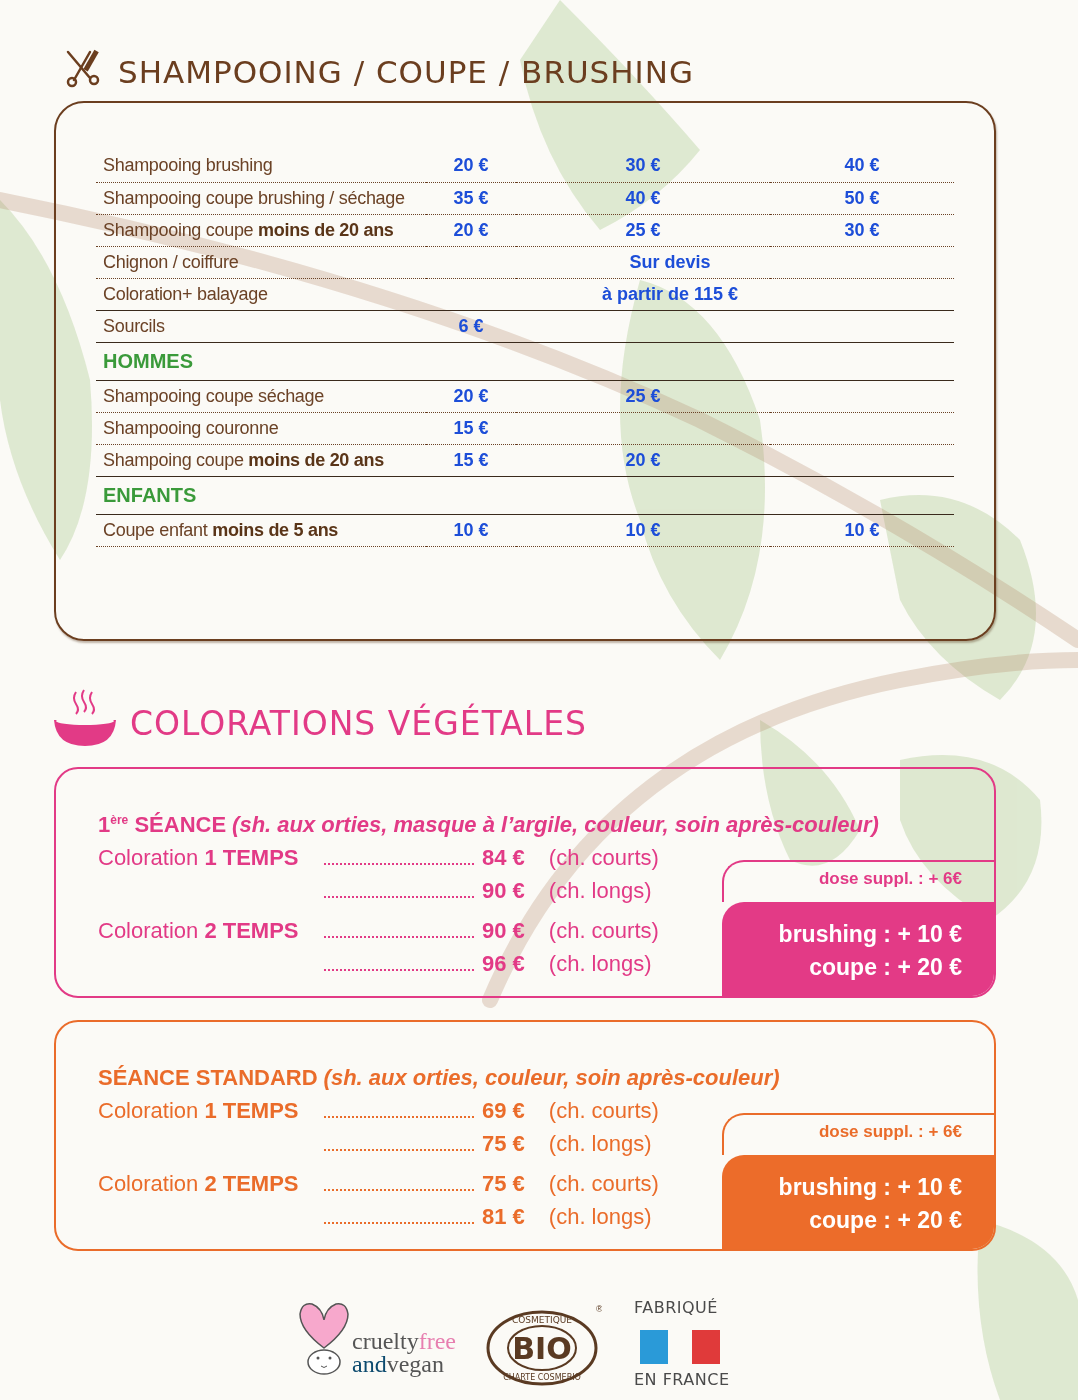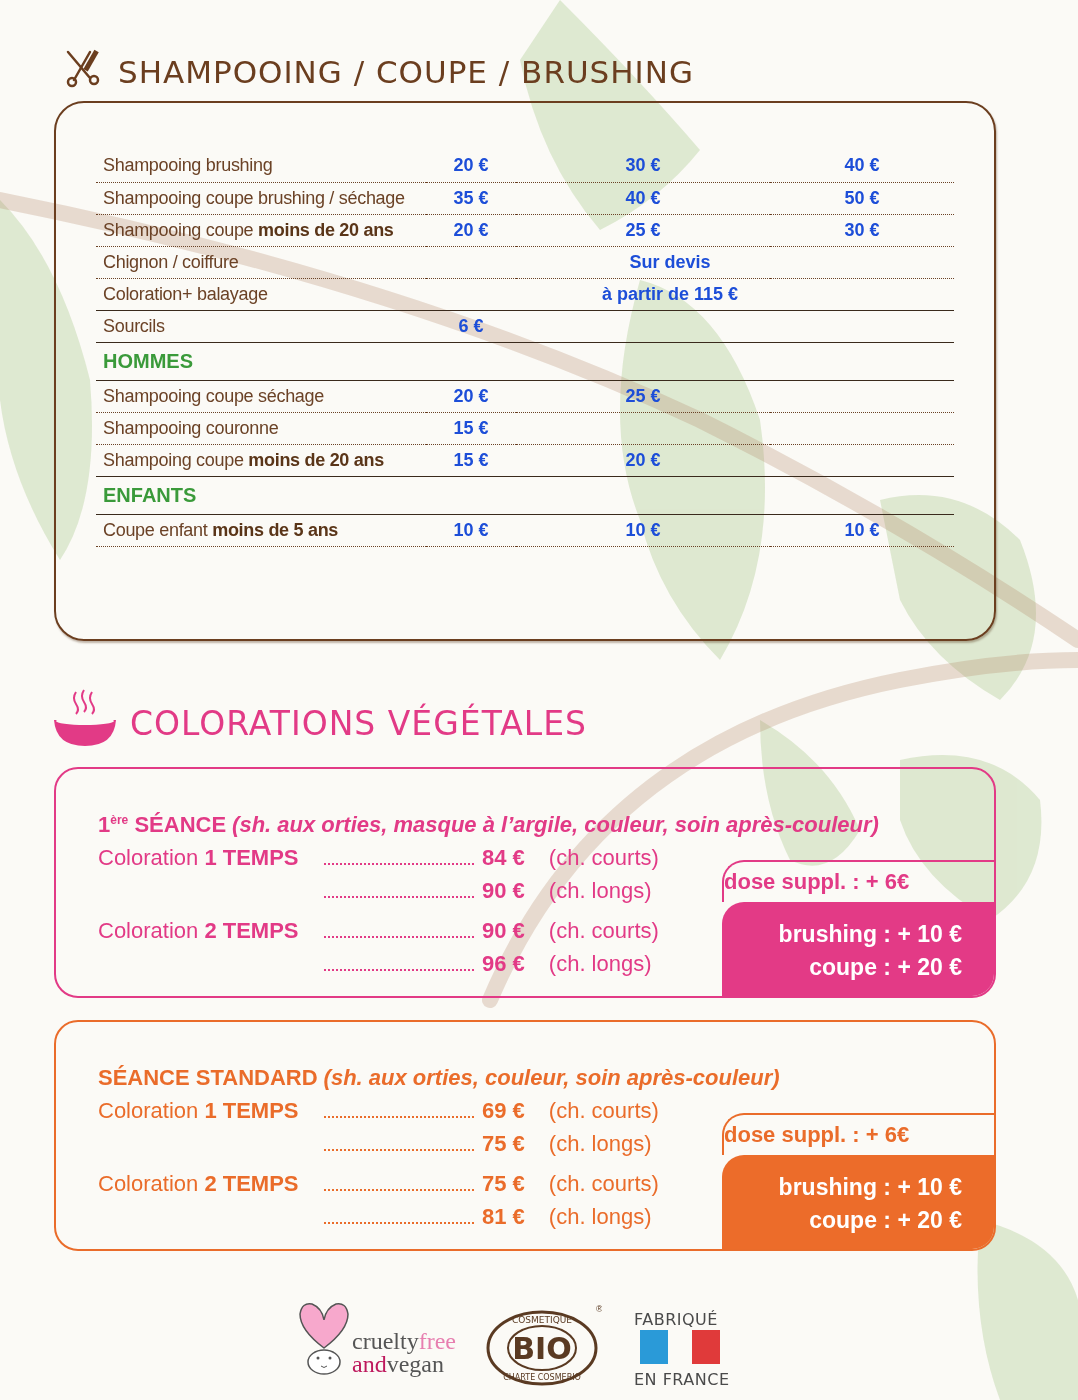--- a/index.html
+++ b/index.html
@@ -70,21 +70,21 @@
   }
   .cline .amt { font-weight: bold; margin-right: 24px; }
   .cline .note { font-weight: normal; text-align: right; }
 
   .side {
     position: absolute; right: -2px; width: 274px;
   }
   .side .dose {
     position: absolute; left: 0; top: 0; width: 274px; height: 42px;
     border: 2.5px solid; border-right: none; border-bottom: none; border-radius: 22px 0 0 0;
-    font-size: 22px; font-weight: bold; padding-right: 34px; padding-top: 7px;
+    font-size: 17px; font-weight: bold; text-align: right; padding-right: 34px; padding-top: 7px;
   }
   .side .extra {
     position: absolute; left: 0; top: 42px; width: 274px; height: 96px;
     border-radius: 22px 0 22px 0; color: #fff;
     font-size: 23px; font-weight: bold; text-align: right; padding-right: 34px; padding-top: 16px; line-height: 33px;
   }
   .cbox.pink .side .dose { border-color: #e23a86; }
   .cbox.pink .side .extra { background: #e33a86; }
   .cbox.orange .side .dose { border-color: #ea6c2a; }
   .cbox.orange .side .extra { background: #ec6c2a; }
@@ -309,37 +309,37 @@
     <div class="logo" style="left:4px; top:4px; width:170px; height:80px;">
       <svg width="60" height="80" viewBox="0 0 60 80" style="position:absolute;left:0;top:0">
         <path d="M30 48 Q6 30 6 14 Q8 2 18 4 Q28 8 30 20 Q32 8 42 4 Q52 2 54 14 Q54 30 30 48 Z" fill="#f7a8cc" stroke="#555" stroke-width="1.5"></path>
         <ellipse cx="30" cy="62" rx="16" ry="12" fill="#fff" stroke="#555" stroke-width="1.5"></ellipse>
         <circle cx="24" cy="58" r="1.5" fill="#555"></circle>
           <circle cx="36" cy="58" r="1.5" fill="#555"></circle>
         <path d="M27 66 Q30 69 33 66" stroke="#555" fill="none"></path>
       </svg>
       <div class="cf-text" style="position:absolute;left:58px;top:30px;">
         <div><span style="color:#555">cruelty</span><span style="color:#e77fb0">free</span></div>
-        <div><span style="color:#be185d">and</span><span style="color:#555">vegan</span></div>
+        <div><span style="color:#0c4a6e">and</span><span style="color:#555">vegan</span></div>
       </div>
     </div>
 
     <div class="logo" style="left:196px; top:8px; width:116px; height:82px;">
       <svg width="116" height="82" viewBox="0 0 116 82">
         <ellipse cx="56" cy="44" rx="54" ry="36" fill="none" stroke="#5a3a22" stroke-width="3"></ellipse>
         <ellipse cx="56" cy="44" rx="34" ry="22" fill="none" stroke="#5a3a22" stroke-width="2"></ellipse>
         <text x="56" y="55" text-anchor="middle" font-family="DejaVu Sans, sans-serif" font-weight="bold" font-size="30" fill="#5a3a22">BIO</text>
         <text x="56" y="19" text-anchor="middle" font-family="DejaVu Sans, sans-serif" font-size="9" fill="#5a3a22">COSMETIQUE</text>
         <text x="56" y="76" text-anchor="middle" font-family="DejaVu Sans, sans-serif" font-size="8" fill="#5a3a22">CHARTE COSMEBIO</text>
         <text x="110" y="8" font-size="9" fill="#5a3a22">®</text>
       </svg>
     </div>
 
     <div class="logo" style="left:344px; top:2px; width:96px; height:92px;">
-      <div class="fr-text" style="position:absolute;left:0;top:12px;">FABRIQUÉ</div>
+      <div class="fr-text" style="position:absolute;left:0;top:0;">FABRIQUÉ</div>
       <div style="position:absolute;left:6px;top:32px;width:80px;height:34px;">
         <div style="position:absolute;left:0;top:0;width:28px;height:34px;background:#2a9ad8;"></div>
         <div style="position:absolute;left:52px;top:0;width:28px;height:34px;background:#e03a3a;"></div>
       </div>
       <div class="fr-text" style="position:absolute;left:0;top:72px;">EN FRANCE</div>
     </div>
   </div>
 
 </div>
 

